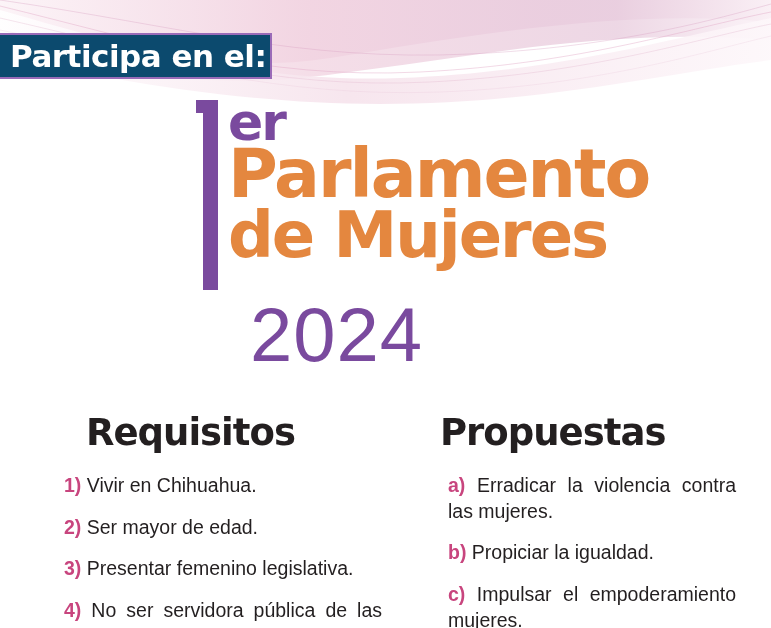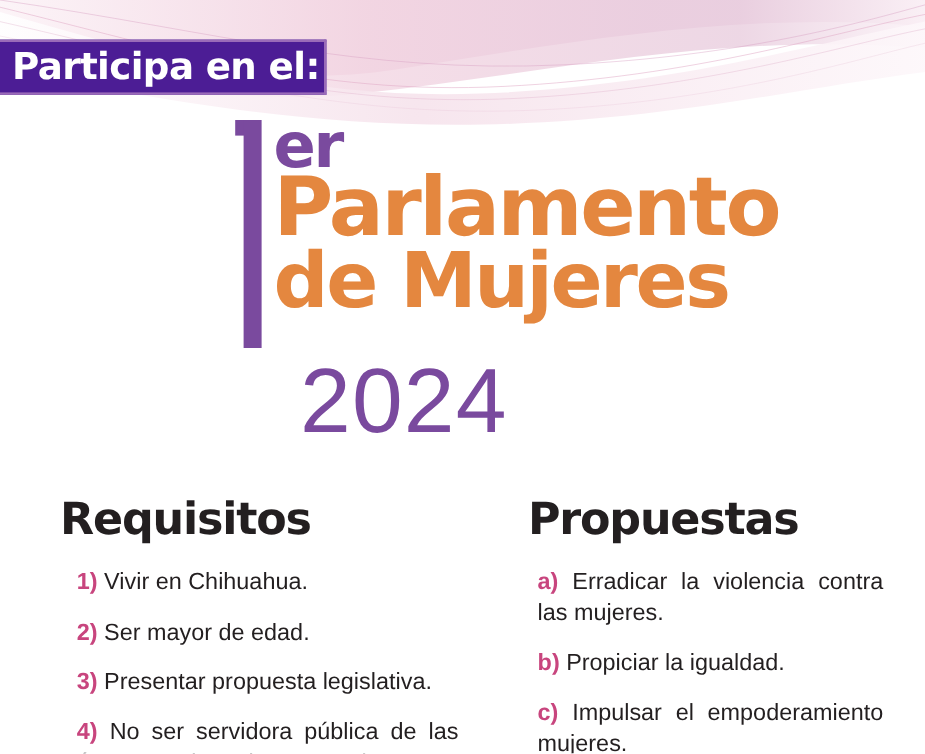--- a/index.html
+++ b/index.html
@@ -35,21 +35,21 @@
     height: 120px;
   }
 
   
   .banner {
     position: absolute;
     left: 0;
     top: 33px;
     width: 272px;
     height: 46px;
-    background: #4c1d95;
+    background: #0c4a6e;
     border: 2px solid #9a6bb8;
     border-left: none;
     box-sizing: border-box;
     display: flex;
     align-items: center;
   }
   .banner-text {
     color: #ffffff;
     font-size: 31px;
     font-weight: bold;
@@ -146,21 +146,21 @@
   .col-heading {
     font-family: "DejaVu Sans", sans-serif;
     font-weight: bold;
     font-size: 37px;
     color: #231f20;
     letter-spacing: -1px;
     line-height: 1;
     margin: 0 0 22px 0;
     white-space: nowrap;
   }
-  .col-left .col-heading  { padding-left: 2px; }
+  .col-left .col-heading  { padding-left: 2px; margin-left: 36px; }
   .col-right .col-heading { padding-left: 8px; }
 
   .item-list {
     list-style: none;
     margin: 0;
     padding: 0;
   }
   .item {
     font-family: "Liberation Sans", sans-serif;
     font-size: 19.5px;
@@ -229,21 +229,21 @@
 
   <div class="t-year">2024</div>
 
   <div class="columns">
 
     <div class="col col-left">
       <h2 class="col-heading">Requisitos</h2>
       <ul class="item-list">
         <li class="item"><span class="marker">1)</span> <span>Vivir en Chihuahua.</span></li>
         <li class="item"><span class="marker">2)</span> <span>Ser mayor de edad.</span></li>
-        <li class="item"><span class="marker">3)</span> <span>Presentar propuesta legislativa.</span></li>
+        <li class="item"><span class="marker">3)</span> <span>Presentar femenino legislativa.</span></li>
         <li class="item"><span class="marker">4)</span> <span>No ser servidora pública de las áreas que intervienen en el proceso de Parlamento Abierto.</span></li>
       </ul>
     </div>
 
     <div class="col col-right">
       <h2 class="col-heading">Propuestas</h2>
       <ul class="item-list">
         <li class="item"><span class="marker">a)</span> <span>Erradicar la violencia contra las mujeres.</span></li>
         <li class="item"><span class="marker">b)</span> <span>Propiciar la igualdad.</span></li>
         <li class="item"><span class="marker">c)</span> <span>Impulsar el empoderamiento mujeres.</span></li>

